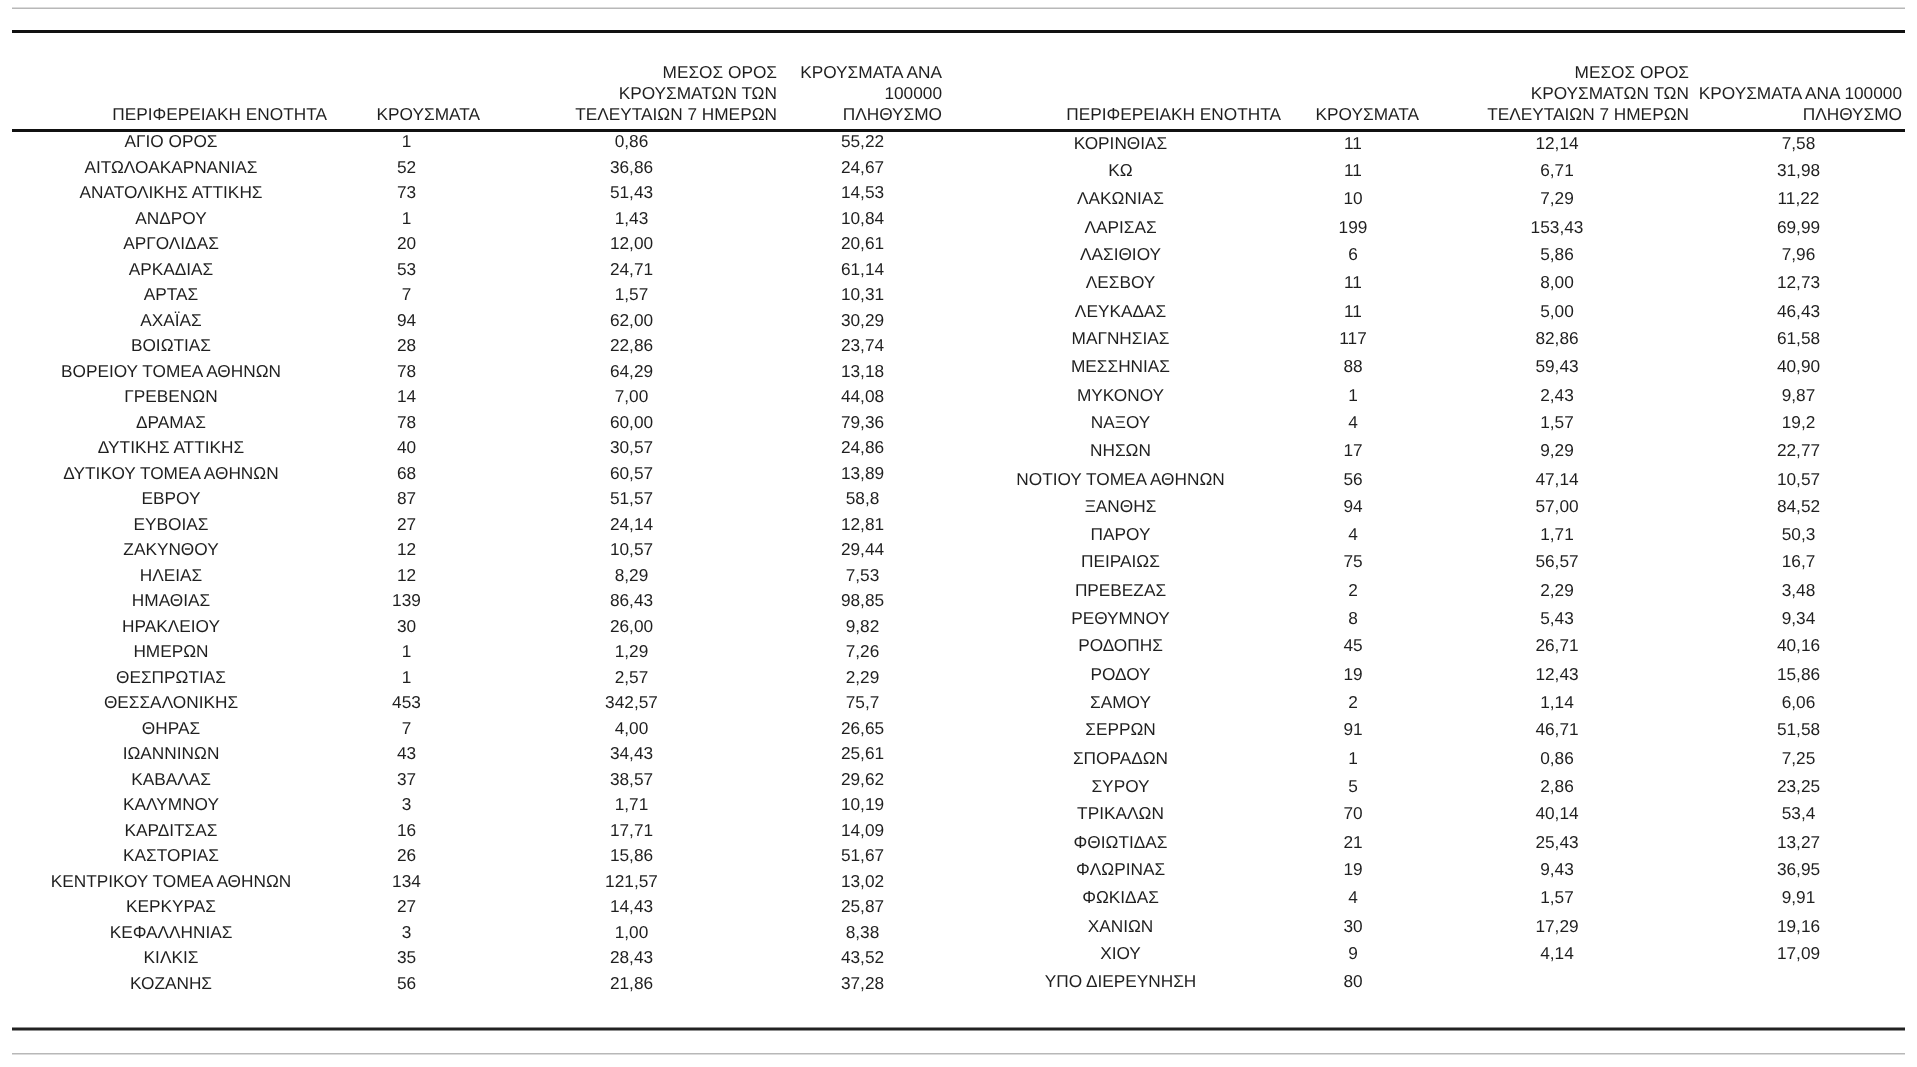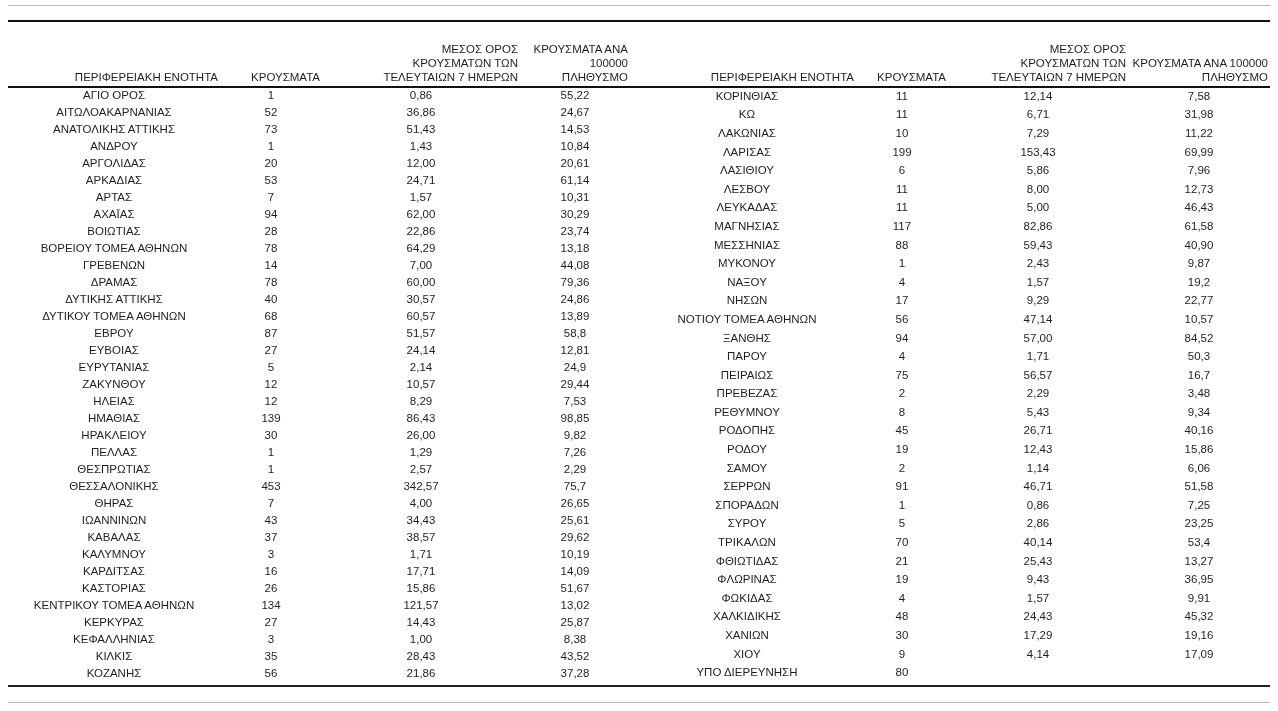--- a/index.html
+++ b/index.html
@@ -193,26 +193,20 @@
             <td>51,57</td>
             <td>58,8</td>
           </tr>
           <tr>
             <td>ΕΥΒΟΙΑΣ</td>
             <td>27</td>
             <td>24,14</td>
             <td>12,81</td>
           </tr>
           <tr>
-            <td>ΕΥΡΥΤΑΝΙΑΣ</td>
-            <td>5</td>
-            <td>2,14</td>
-            <td>24,9</td>
-          </tr>
-          <tr>
             <td>ΖΑΚΥΝΘΟΥ</td>
             <td>12</td>
             <td>10,57</td>
             <td>29,44</td>
           </tr>
           <tr>
             <td>ΗΛΕΙΑΣ</td>
             <td>12</td>
             <td>8,29</td>
             <td>7,53</td>
@@ -223,21 +217,21 @@
             <td>86,43</td>
             <td>98,85</td>
           </tr>
           <tr>
             <td>ΗΡΑΚΛΕΙΟΥ</td>
             <td>30</td>
             <td>26,00</td>
             <td>9,82</td>
           </tr>
           <tr>
-            <td>ΠΕΛΛΑΣ</td>
+            <td>ΗΜΕΡΩΝ</td>
             <td>1</td>
             <td>1,29</td>
             <td>7,26</td>
           </tr>
           <tr>
             <td>ΘΕΣΠΡΩΤΙΑΣ</td>
             <td>1</td>
             <td>2,57</td>
             <td>2,29</td>
           </tr>
@@ -497,26 +491,20 @@
             <td>9,43</td>
             <td>36,95</td>
           </tr>
           <tr>
             <td>ΦΩΚΙΔΑΣ</td>
             <td>4</td>
             <td>1,57</td>
             <td>9,91</td>
           </tr>
           <tr>
-            <td>ΧΑΛΚΙΔΙΚΗΣ</td>
-            <td>48</td>
-            <td>24,43</td>
-            <td>45,32</td>
-          </tr>
-          <tr>
             <td>ΧΑΝΙΩΝ</td>
             <td>30</td>
             <td>17,29</td>
             <td>19,16</td>
           </tr>
           <tr>
             <td>ΧΙΟΥ</td>
             <td>9</td>
             <td>4,14</td>
             <td>17,09</td>

